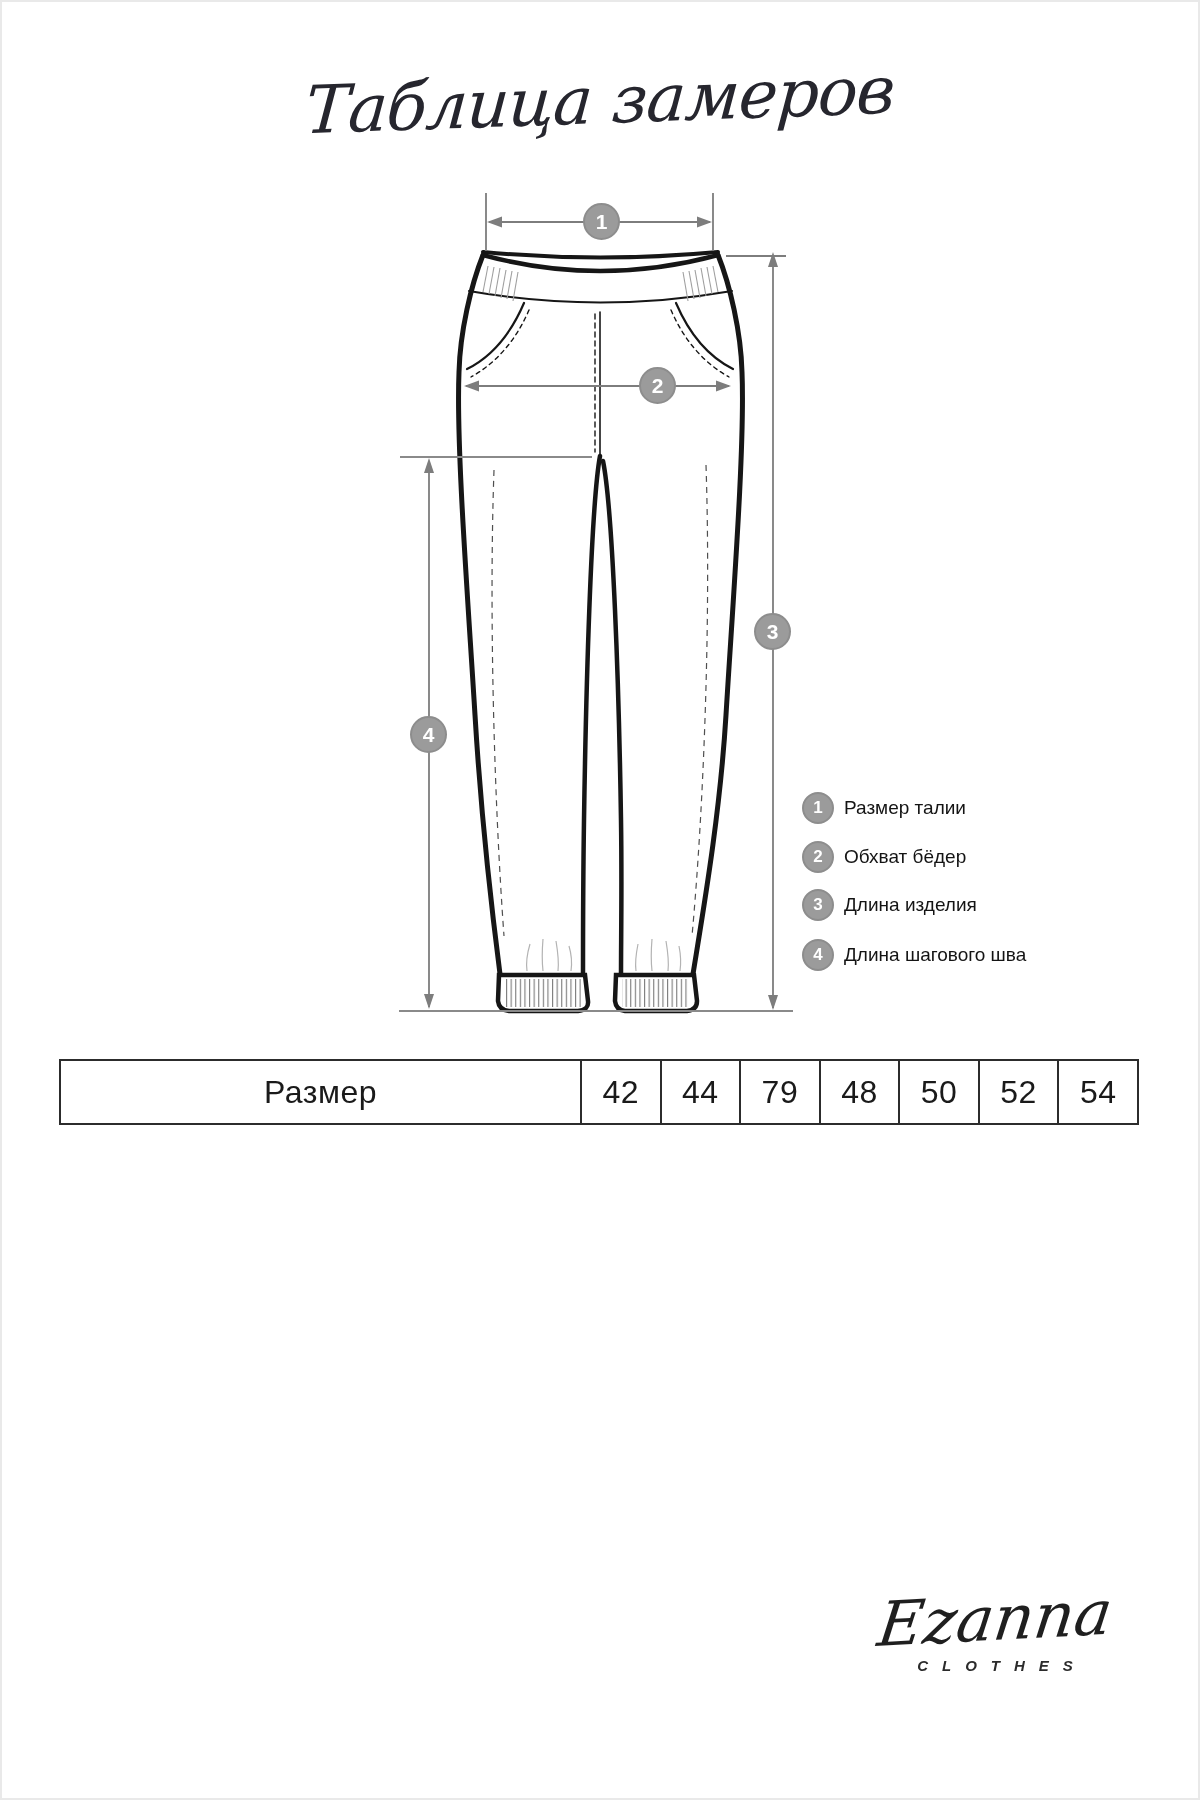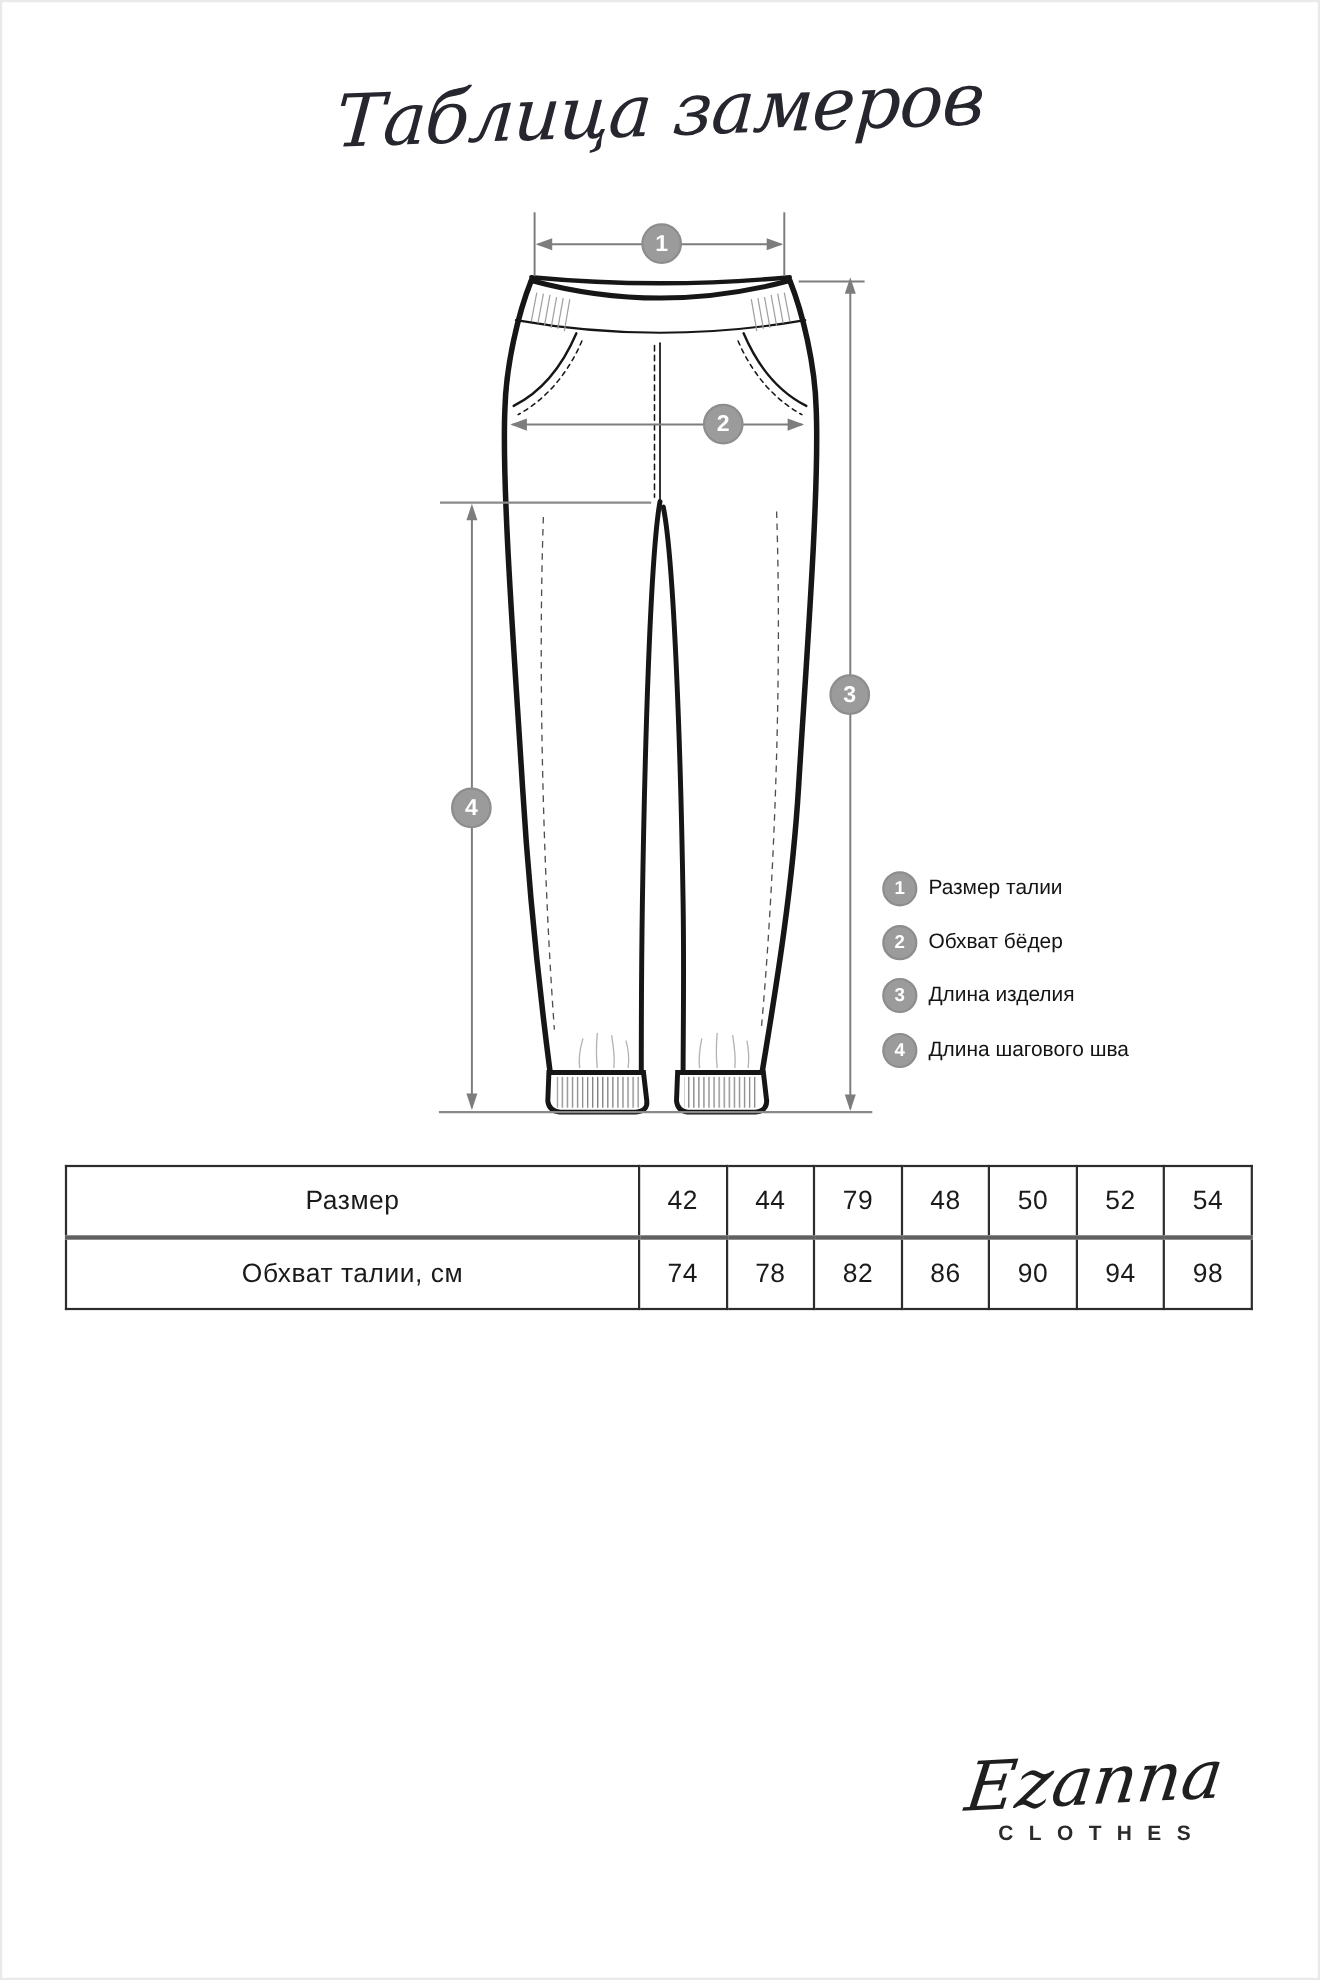--- a/index.html
+++ b/index.html
@@ -21,35 +21,35 @@
     color:#ffffff;display:flex;align-items:center;justify-content:center;
     font-weight:bold;box-sizing:border-box;
   }
   .dim-badge{width:37px;height:37px;font-size:21px;}
   .legend-row{position:absolute;left:802px;display:flex;align-items:center;gap:10px;height:32px;}
   .legend-badge{position:static;width:32px;height:32px;font-size:17px;flex:0 0 auto;}
   .legend-label{font-size:19px;color:#141414;white-space:nowrap;}
   .size-table{
     position:absolute;left:59px;top:1059px;width:1080px;
     border-collapse:collapse;table-layout:fixed;
-    font-size:24px;color:#1a1a1a;padding-left:24px;
+    font-size:32px;color:#1a1a1a;padding-left:24px;
   }
   .size-table td{
     border:2px solid #2c2c2c;height:62px;text-align:center;vertical-align:middle;
     padding:0;letter-spacing:0.5px;
   }
   .size-table tr.thick td{border-top:4px solid #606060;}
   .brand{position:absolute;left:830px;top:1585px;width:330px;text-align:center;}
   .brand-name{
     font-family:"DejaVu Serif",serif;font-style:italic;font-size:62px;color:#1f1f1f;
     transform:skewX(-10deg) rotate(-3deg);line-height:1.1;white-space:nowrap;
   }
   .brand-tagline{
-    margin-top:4px;font-size:19px;font-weight:600;letter-spacing:14px;
-    padding-left:14px;color:#2b2b2b;white-space:nowrap;
+    margin-top:4px;font-size:15px;font-weight:600;letter-spacing:14px;
+    padding-left:14px;color:#2b2b2b;white-space:nowrap;font-style:italic;
   }
 </style>
 </head>
 <body>
 
 <div class="page">
 
   <h1 class="title">Таблица замеров</h1>
 
   <svg class="drawing" width="1200" height="1800" viewBox="0 0 1200 1800">
@@ -175,30 +175,20 @@
       <tr>
         <td>Размер</td>
         <td>42</td>
         <td>44</td>
         <td>79</td>
         <td>48</td>
         <td>50</td>
         <td>52</td>
         <td>54</td>
       </tr>
-      <tr class="thick">
-        <td>Обхват талии, см</td>
-        <td>74</td>
-        <td>78</td>
-        <td>82</td>
-        <td>86</td>
-        <td>90</td>
-        <td>94</td>
-        <td>98</td>
-      </tr>
     </tbody>
   </table>
 
   <div class="brand">
     <div class="brand-name">Ezanna</div>
     <div class="brand-tagline">CLOTHES</div>
   </div>
 
 </div>
 

